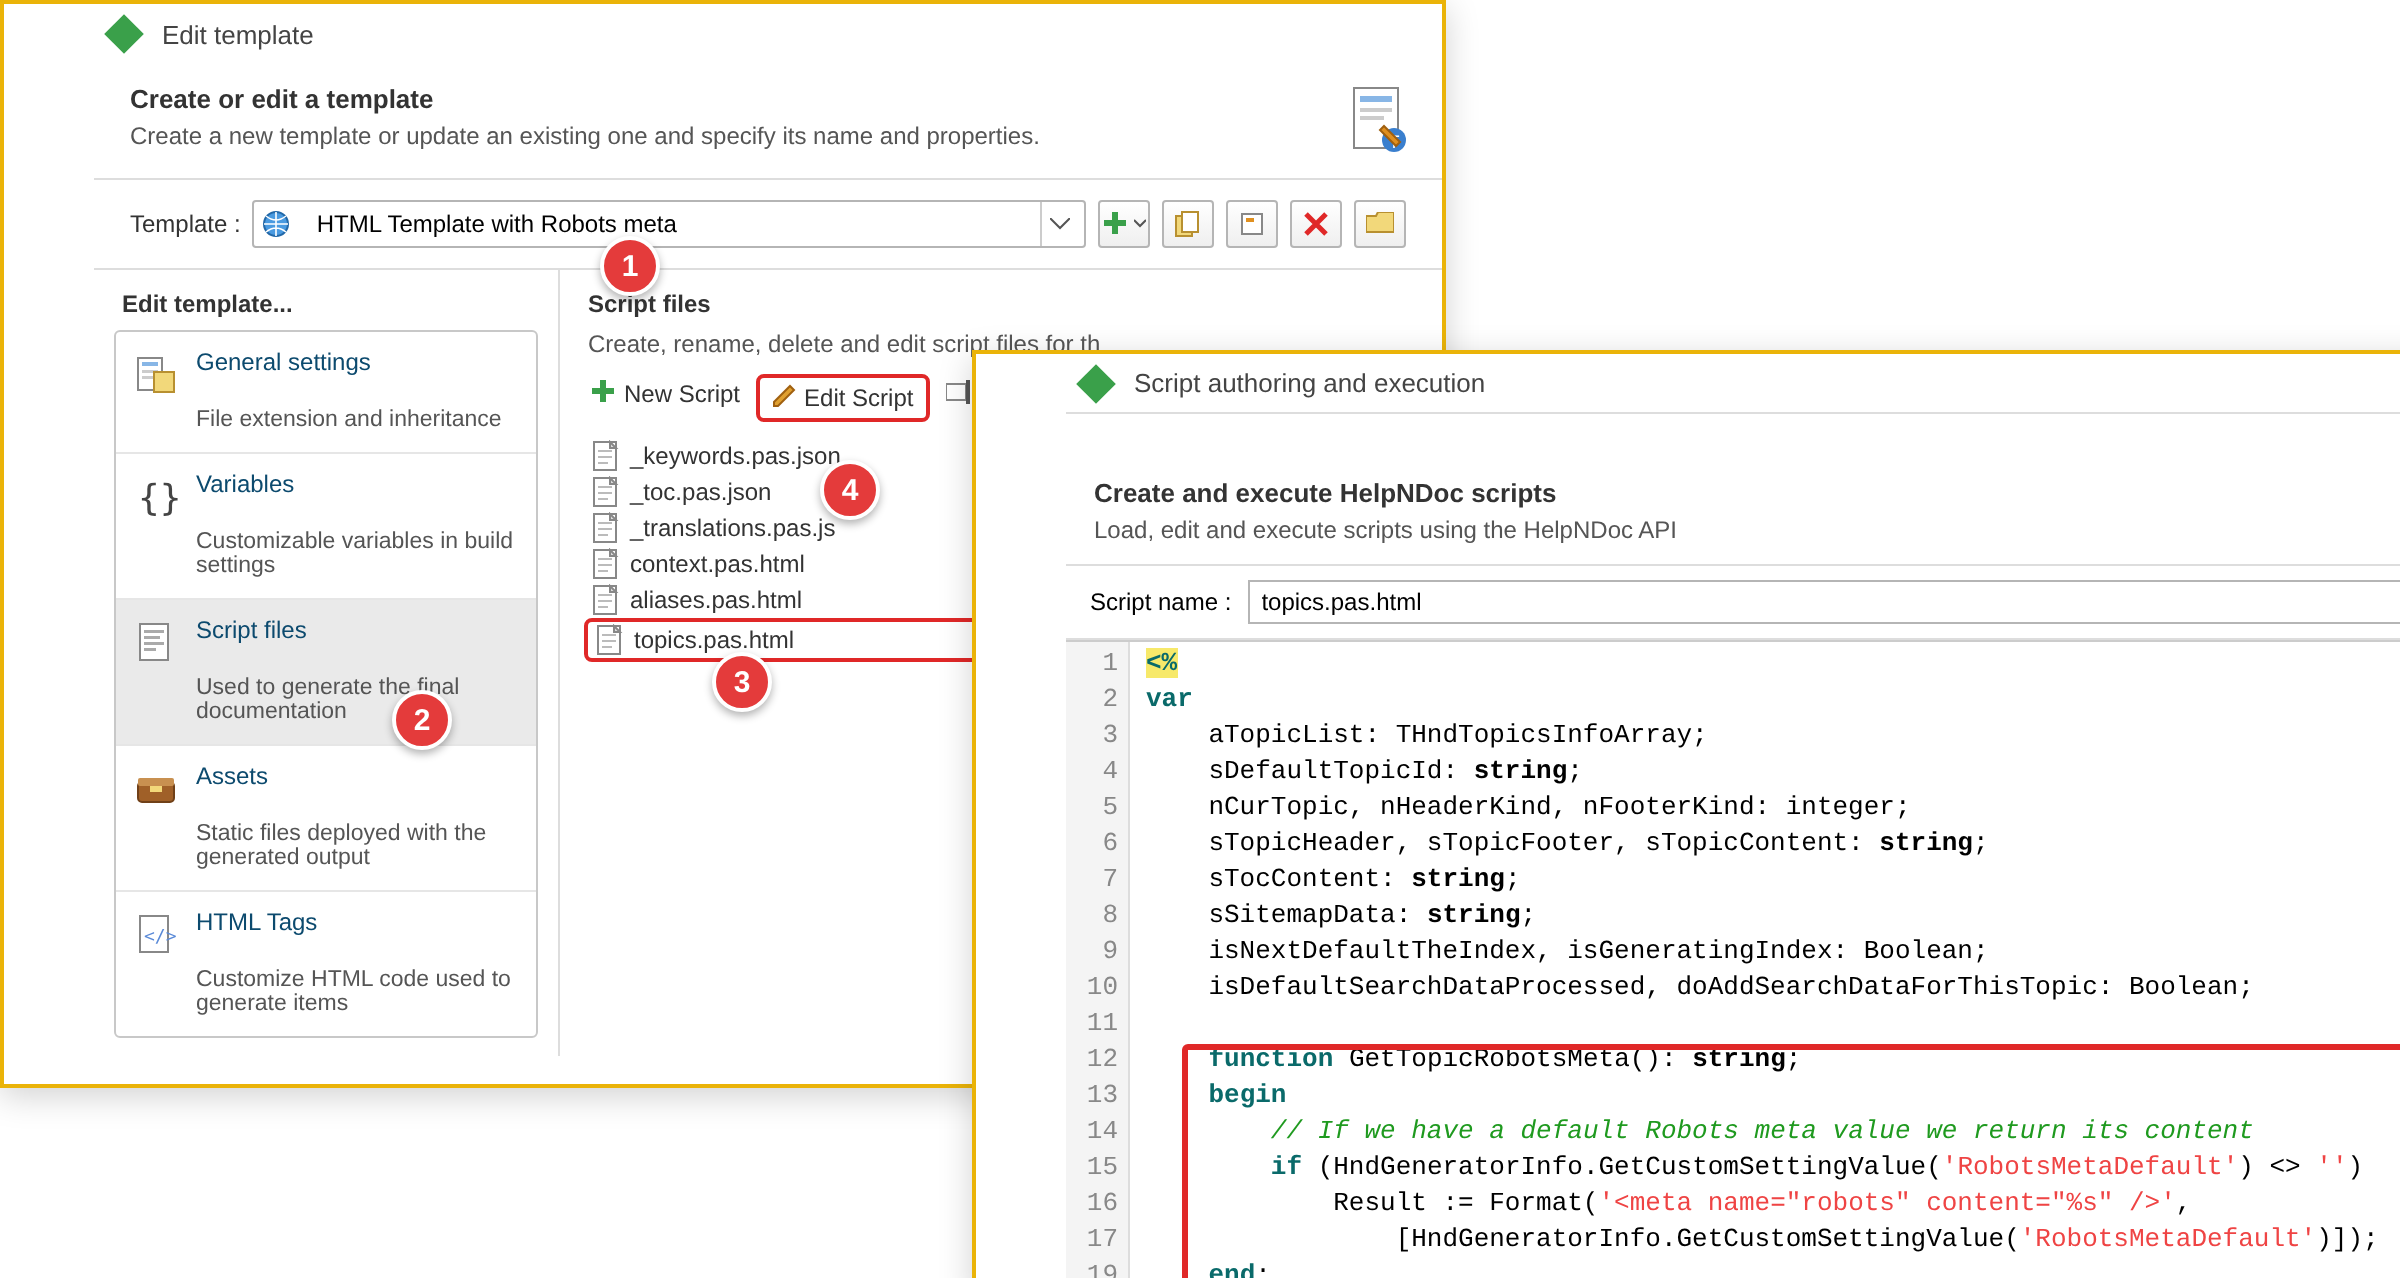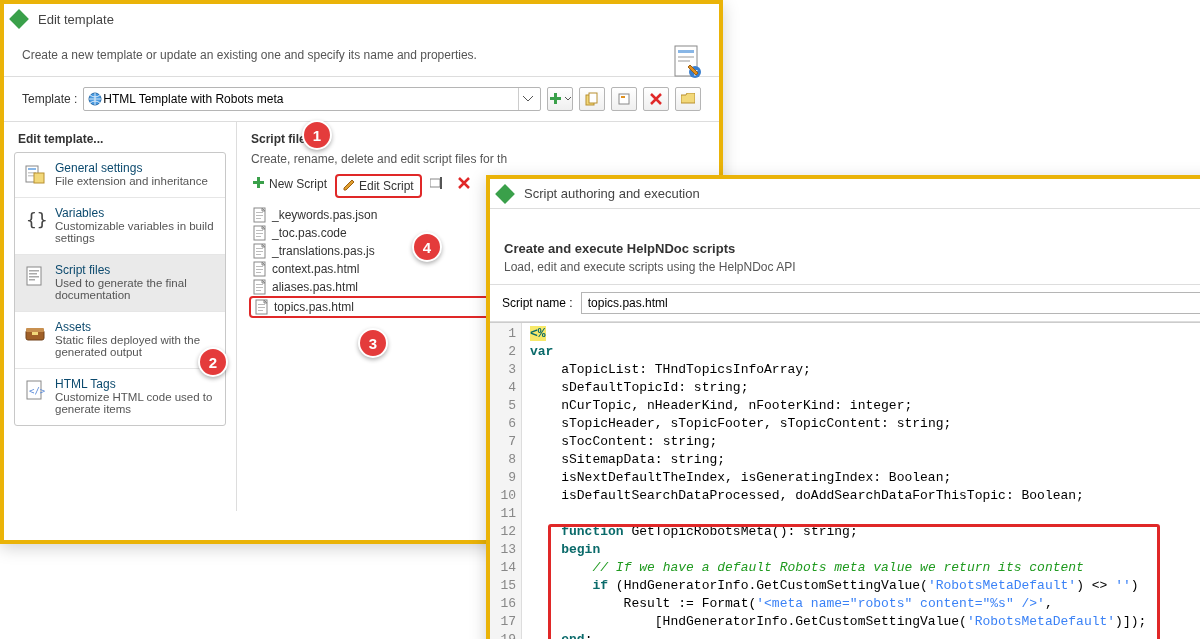--- a/index.html
+++ b/index.html
@@ -9,22 +9,23 @@
     font-size: 12px;
     background: #ffffff;
     position: relative;
     width: 1200px;
     height: 639px;
     overflow: hidden;
   }
   .window {
     position: absolute;
     background: #fff;
-    border: 4px solid #eab308;
+    border: 2px solid #eab308;
     box-shadow: 0 4px 16px rgba(0,0,0,0.18);
+    padding-left: 45px;
   }
   .win-main { top: 0; left: 0; width: 723px; height: 544px; }
   .win-script { top: 175px; left: 486px; width: 836px; height: 473px; }
 
   .titlebar {
     height: 30px;
     display: flex;
     align-items: center;
     padding: 0 8px;
     color: #444;
@@ -77,21 +78,21 @@
   }
   .template-row label { color: #333; }
   .template-combo {
     flex: 1;
     display: flex;
     align-items: center;
     border: 1px solid #b5b5b5;
     height: 24px;
     background: #fff;
     padding: 0 4px;
-    gap: 1px;
+    gap: 13px;
     border-radius: 2px;
   }
   .combo-arrow {
     width: 18px; height: 22px;
     display: flex; align-items: center; justify-content: center;
     border-left: 1px solid #ccc;
   }
   .toolbar-btn {
     width: 26px; height: 24px;
     border: 1px solid #b5b5b5;
@@ -126,21 +127,21 @@
     display: flex;
     gap: 8px;
     padding: 8px 8px 10px 8px;
     border-bottom: 1px solid #e6e6e6;
     cursor: pointer;
   }
   .side-item:last-child { border-bottom: none; }
   .side-item.sel { background: #eaeaea; }
   .side-item .iconbox { width: 24px; flex:none; display:flex; align-items:flex-start; justify-content:center; padding-top:2px;}
   .side-item .s-title { color: #0c4a6e; }
-  .side-item .s-desc { color: #555; font-size: 11.5px; margin-top:0;}
+  .side-item .s-desc { color: #555; font-size: 11.5px; margin-top:16px;}
 
   .script-toolbar {
     display: flex;
     gap: 2px;
     margin-bottom: 6px;
   }
   .tbtn {
     display: flex; align-items: flex-start; gap: 4px;
     padding: 3px 6px;
     cursor: pointer;
@@ -207,23 +208,23 @@
     color: #888;
     line-height: 18px;
   }
   .code {
     position: absolute; top:0; left:32px; right:0;
     padding: 2px 8px 0 8px;
     line-height: 18px;
     white-space: pre;
   }
   .kw-nav { color: #0a6a6a; font-weight: bold; }
-  .kw-bold { font-weight: normal; }
+  .kw-bold { font-weight: bold; }
   .cm-comment { color: #1f9a1f; font-style: italic; }
-  .cm-str { color: #3b82f6; }
+  .cm-str { color: #ef4444; }
   .hl-yel { background: #f7e96a; }
   .red-frame {
     position: absolute;
     border: 3px solid #e02828;
     border-radius: 3px;
     pointer-events: none;
   }
   .hscroll {
     height: 17px;
     background: #f0f0f0;
@@ -248,20 +249,21 @@
 </head>
 <body>
 
 <div class="window win-main">
   <div class="titlebar">
     <div class="diamond"></div>
     <span>Edit template</span>
   </div>
 
   <div class="header-strip">
+    <div class="h-title">Create or edit a template</div>
     <div class="h-sub">Create a new template or update an existing one and specify its name and properties.</div>
     <svg class="doc-icon" viewBox="0 0 28 34">
       <rect x="2" y="2" width="22" height="30" fill="#fff" stroke="#888"></rect>
       <rect x="5" y="6" width="16" height="3" fill="#88b6e6"></rect>
       <rect x="5" y="12" width="16" height="2" fill="#ccc"></rect>
       <rect x="5" y="16" width="12" height="2" fill="#ccc"></rect>
       <circle cx="22" cy="28" r="6" fill="#3a7fce"></circle>
       <text x="22" y="32" text-anchor="middle" fill="#fff" font-size="9" font-family="sans-serif">T</text>
       <path d="M17 21 L25 29 L23 31 L15 23 Z" fill="#e09020" stroke="#a06010"></path>
     </svg>
@@ -429,21 +431,21 @@
             <span>_keywords.pas.json</span>
           </div>
           <div class="file-item">
             <svg class="file-icon" viewBox="0 0 14 16">
               <rect x="1" y="1" width="11" height="14" fill="#fff" stroke="#888"></rect>
               <path d="M9 1 L12 4 L9 4 Z" fill="#ddd" stroke="#888"></path>
               <rect x="3" y="5" width="7" height="1" fill="#bbb"></rect>
               <rect x="3" y="8" width="7" height="1" fill="#bbb"></rect>
               <rect x="3" y="11" width="5" height="1" fill="#bbb"></rect>
             </svg>
-            <span>_toc.pas.code</span>
+            <span>_toc.pas.json</span>
           </div>
           <div class="file-item">
             <svg class="file-icon" viewBox="0 0 14 16">
               <rect x="1" y="1" width="11" height="14" fill="#fff" stroke="#888"></rect>
               <path d="M9 1 L12 4 L9 4 Z" fill="#ddd" stroke="#888"></path>
               <rect x="3" y="5" width="7" height="1" fill="#bbb"></rect>
               <rect x="3" y="8" width="7" height="1" fill="#bbb"></rect>
               <rect x="3" y="11" width="5" height="1" fill="#bbb"></rect>
             </svg>
             <span>_translations.pas.js</span>

